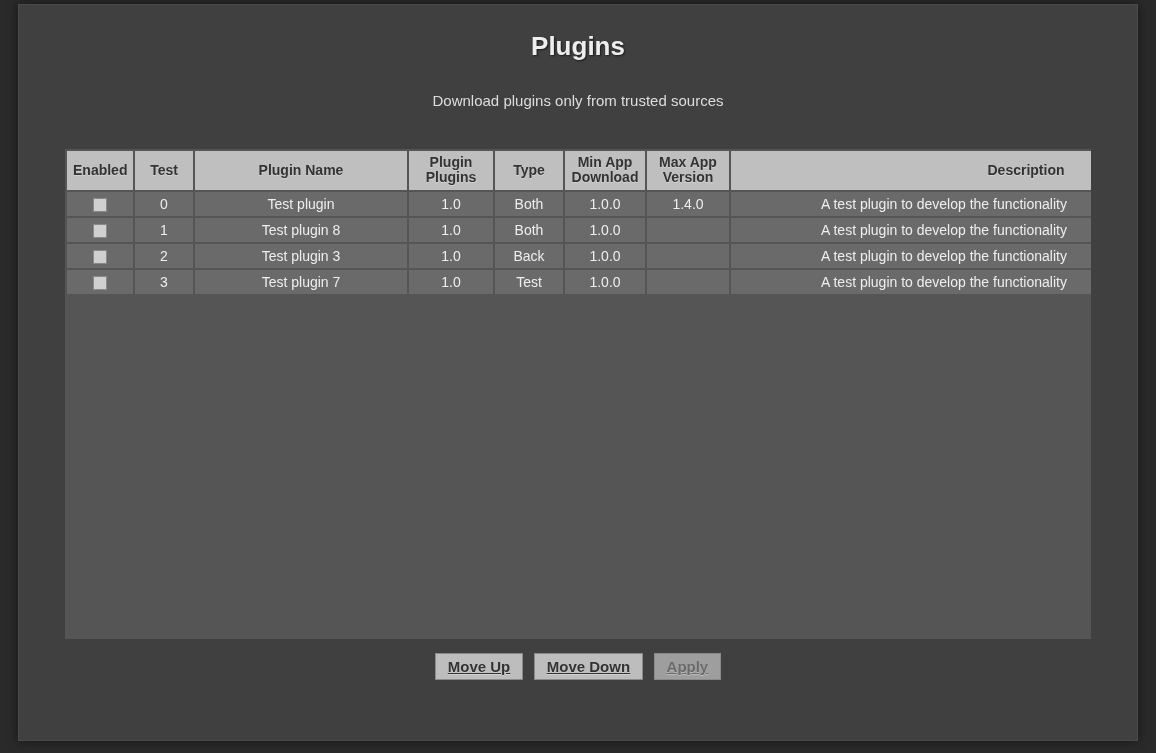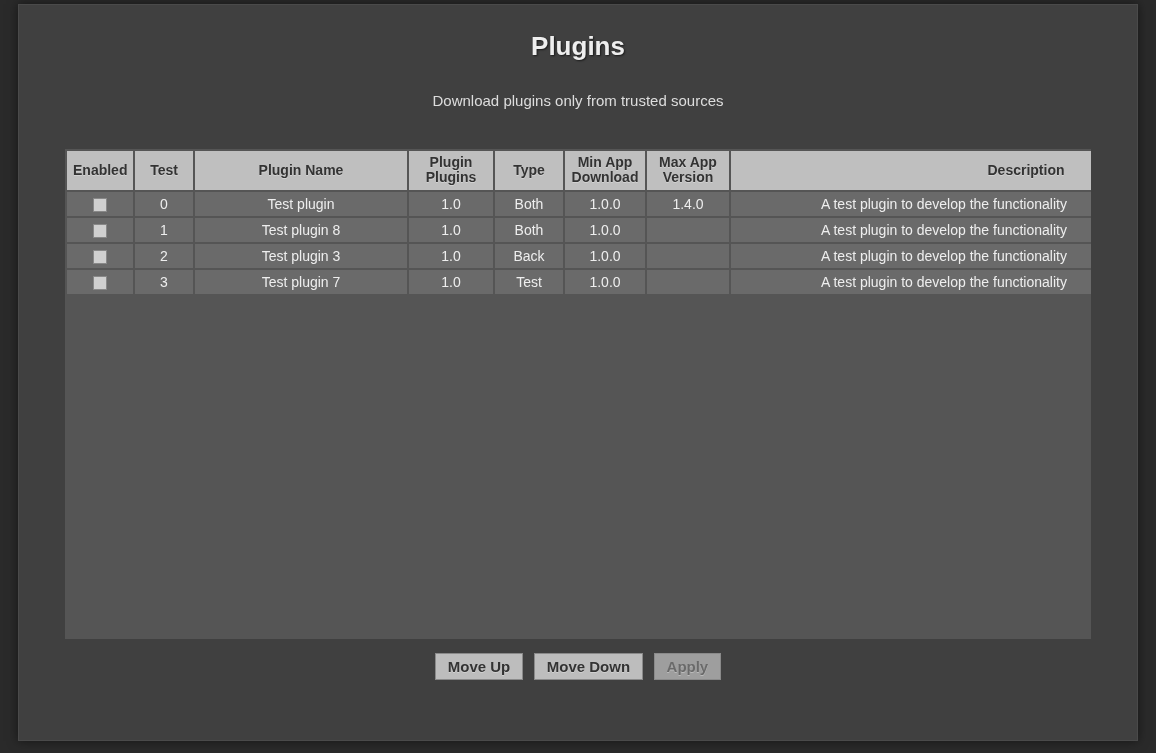--- a/index.html
+++ b/index.html
@@ -115,20 +115,21 @@
       display: inline-block;
       background: #bdbdbd;
       color: #333;
       font-weight: bold;
       font-size: 15px;
       border: 1px solid #8a8a8a;
       padding: 4px 12px;
       margin: 0 3px;
       cursor: pointer;
       text-shadow: 0 1px 0 rgba(255,255,255,0.3);
+      text-decoration: underline;
     }
     .btn.disabled {
       background: #9e9e9e;
       color: #6a6a6a;
       cursor: default;
     }
   </style>
 </head>
 <body>
 

